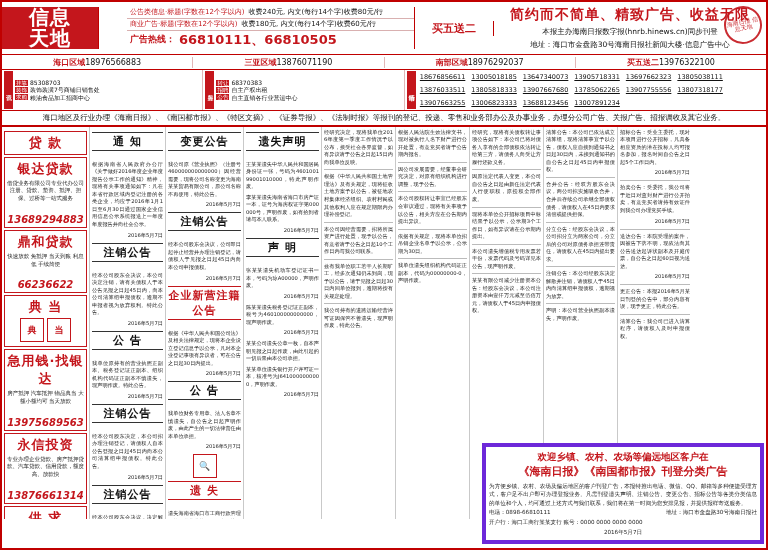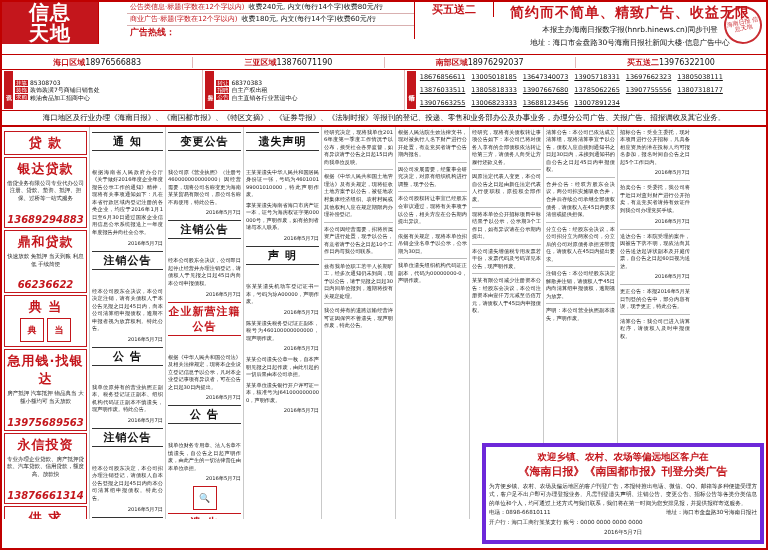--- a/index.html
+++ b/index.html
@@ -11,21 +11,21 @@
     overflow:hidden;
   }
   .page{
     position:relative;width:768px;height:550px;
     border:2px solid #c00000;
     box-sizing:border-box;
     background:#fff;
   }
   
   .masthead{
-    display:flex;align-items:flex-start;
+    display:flex;align-items:center;
     border-bottom:1px solid #c00000;
     height:52px;
   }
   .logo{
     width:96px;background:#c4161c;color:#fff;
     display:flex;flex-direction:column;align-items:center;justify-content:center;
     font-weight:bold;font-size:20px;line-height:1.05;letter-spacing:1px;
     border-right:1px solid #c00000;
   }
   .logo span{display:block;}
@@ -85,21 +85,21 @@
   .c2{width:76px;}
   .c3{width:78px;}
   .c4{width:78px;}
   .c5{width:74px;}
   .c6{width:74px;}
   .c7{width:74px;}
   .c8{width:74px;}
   .c9{width:74px;border-right:none;}
   .hd{
     text-align:center;font-weight:bold;font-size:11px;color:#111;letter-spacing:1px;
-    border-top:1px solid #333;border-bottom:1px solid #333;margin:3px 0 18px;padding:1px 0;
+    border-top:1px solid #333;border-bottom:1px solid #333;margin:3px 0 10px;padding:1px 0;
   }
   .hd.red{color:#c4161c;border-color:#c4161c;}
   .blk{font-size:5.2px;line-height:1.45;text-align:justify;color:#222;margin-bottom:3px;
        word-break:break-all;}
   .sig{font-size:5.2px;text-align:right;color:#222;margin-bottom:4px;}
   .bigad{
     border:1px solid #c4161c;margin:2px 0;padding:2px;text-align:center;
   }
   .bigad .t{color:#c4161c;font-weight:bold;font-size:13px;letter-spacing:1px;}
   .bigad .s{font-size:5.5px;line-height:1.4;margin-top:2px;color:#222;}
@@ -137,20 +137,21 @@
       <div class="mm-row">
         <span class="mm-red">公告类信息·标题(字数在12个字以内)</span>
         <span>收费240元, 内文(每行14个字)收费80元/行</span>
       </div>
       <div class="mm-row">
         <span class="mm-red">商业广告·标题(字数在12个字以内)</span>
         <span>收费180元, 内文(每行14个字)收费60元/行</span>
       </div>
       <div class="hotline">
         <span class="label">广告热线：</span>
+        <span>66810111、66810505</span>
       </div>
     </div>
 
     <div class="buy5">
       <span>买五送二</span>
     </div>
 
     <div class="masthead-right">
       <div class="slogan">简约而不简单、精致广告、收益无限</div>
       <div class="subslogan">本报主办海南日报数字报(hnrb.hinews.cn)同步刊登</div>

